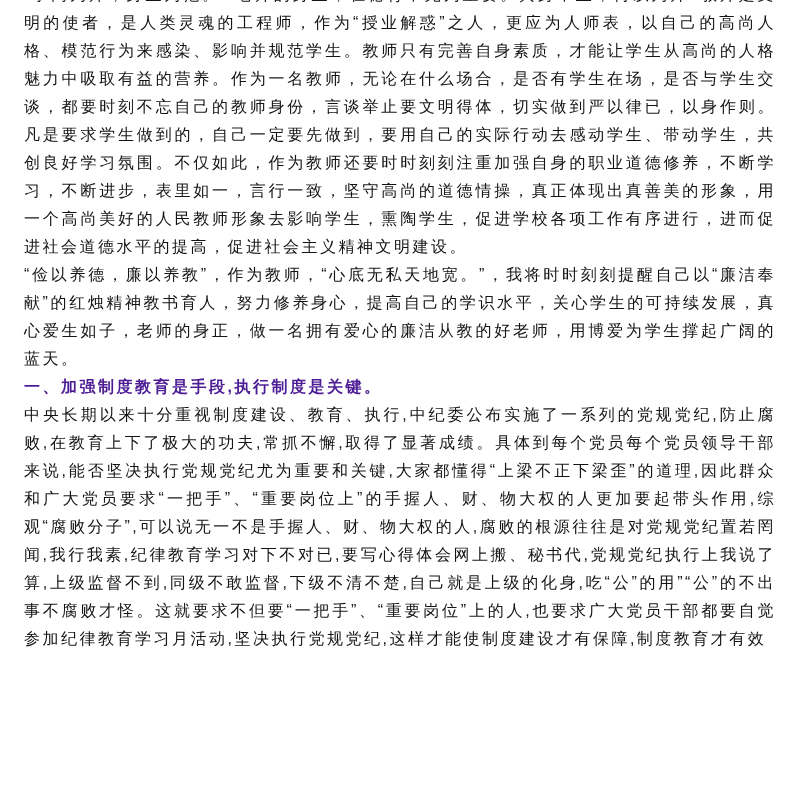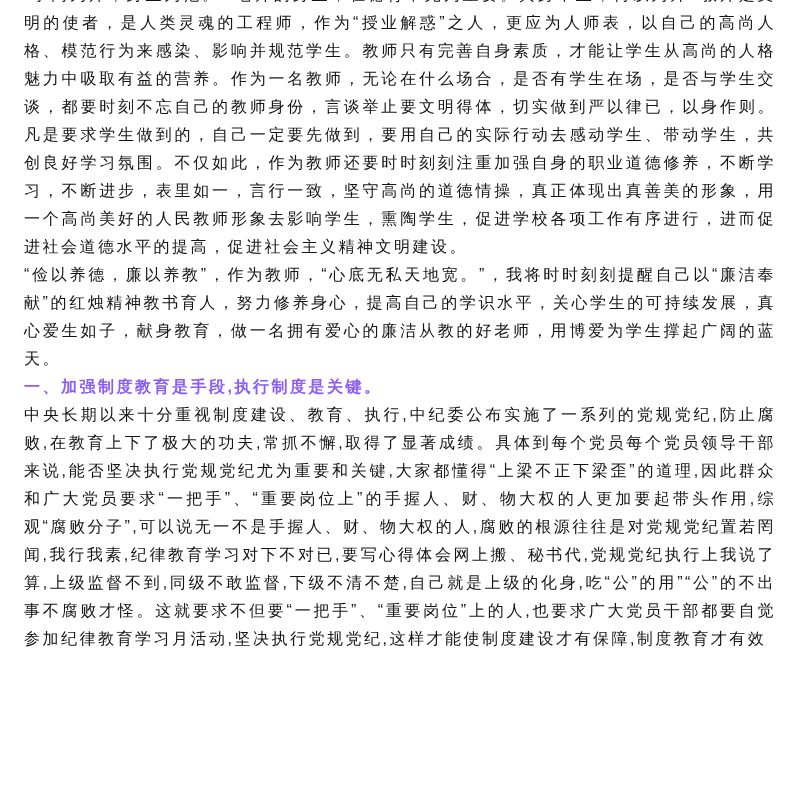--- a/index.html
+++ b/index.html
@@ -35,27 +35,27 @@
   .content p {
     margin: 0;
     padding: 0;
   }
   .content h2 {
     margin: 0;
     padding: 0;
     font-size: 16px;
     line-height: 28px;
     font-weight: bold;
-    color: #8b5cf6;
+    color: #4c1d95;
     letter-spacing: 2.5px;
   }
 </style>
 </head>
 <body>
 
 <div class="page">
   <div class="content">
     <p>“学高为师，身正为范。” 老师的身正，在德育中尤为重要。其身不正，何以为师?教师是文明的使者，是人类灵魂的工程师，作为“授业解惑”之人，更应为人师表，以自己的高尚人格、模范行为来感染、影响并规范学生。教师只有完善自身素质，才能让学生从高尚的人格魅力中吸取有益的营养。作为一名教师，无论在什么场合，是否有学生在场，是否与学生交谈，都要时刻不忘自己的教师身份，言谈举止要文明得体，切实做到严以律已，以身作则。凡是要求学生做到的，自己一定要先做到，要用自己的实际行动去感动学生、带动学生，共创良好学习氛围。不仅如此，作为教师还要时时刻刻注重加强自身的职业道德修养，不断学习，不断进步，表里如一，言行一致，坚守高尚的道德情操，真正体现出真善美的形象，用一个高尚美好的人民教师形象去影响学生，熏陶学生，促进学校各项工作有序进行，进而促进社会道德水平的提高，促进社会主义精神文明建设。</p>
-    <p>“俭以养德，廉以养教”，作为教师，“心底无私天地宽。”，我将时时刻刻提醒自己以“廉洁奉献”的红烛精神教书育人，努力修养身心，提高自己的学识水平，关心学生的可持续发展，真心爱生如子，献身教育，做一名拥有爱心的廉洁从教的好老师，用博爱为学生撑起广阔的蓝天。</p>
+    <p>“俭以养德，廉以养教”，作为教师，“心底无私天地宽。”，我将时时刻刻提醒自己以“廉洁奉献”的红烛精神教书育人，努力修养身心，提高自己的学识水平，关心学生的可持续发展，真心爱生如子，老师的身正，做一名拥有爱心的廉洁从教的好老师，用博爱为学生撑起广阔的蓝天。</p>
     <h2>一、加强制度教育是手段,执行制度是关键。</h2>
     <p>中央长期以来十分重视制度建设、教育、执行,中纪委公布实施了一系列的党规党纪,防止腐败,在教育上下了极大的功夫,常抓不懈,取得了显著成绩。具体到每个党员每个党员领导干部来说,能否坚决执行党规党纪尤为重要和关键,大家都懂得“上梁不正下梁歪”的道理,因此群众和广大党员要求“一把手”、“重要岗位上”的手握人、财、物大权的人更加要起带头作用,综观“腐败分子”,可以说无一不是手握人、财、物大权的人,腐败的根源往往是对党规党纪置若罔闻,我行我素,纪律教育学习对下不对已,要写心得体会网上搬、秘书代,党规党纪执行上我说了算,上级监督不到,同级不敢监督,下级不清不楚,自己就是上级的化身,吃“公”的用”“公”的不出事不腐败才怪。这就要求不但要“一把手”、“重要岗位”上的人,也要求广大党员干部都要自觉参加纪律教育学习月活动,坚决执行党规党纪,这样才能使制度建设才有保障,制度教育才有效</p>
   </div>
 </div>
 
 </body></html>

